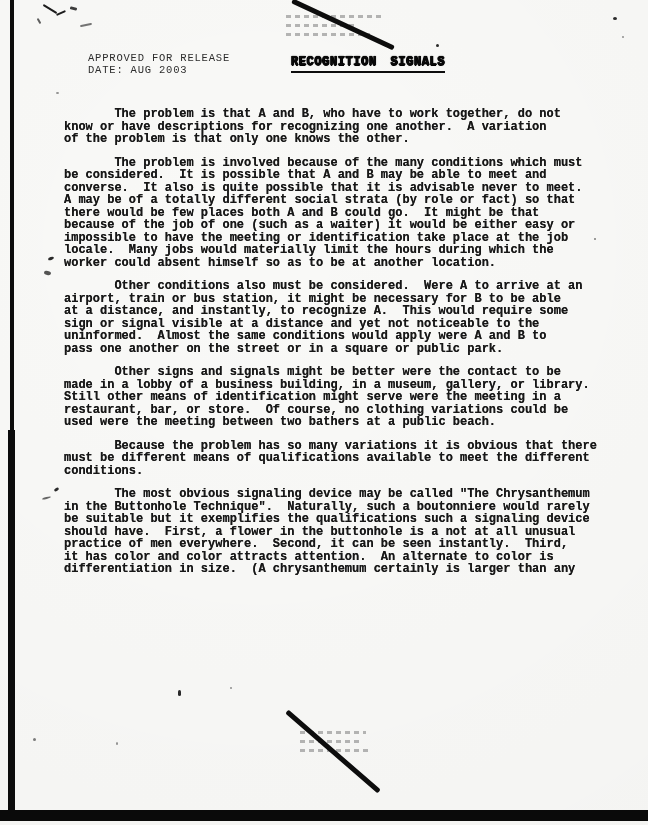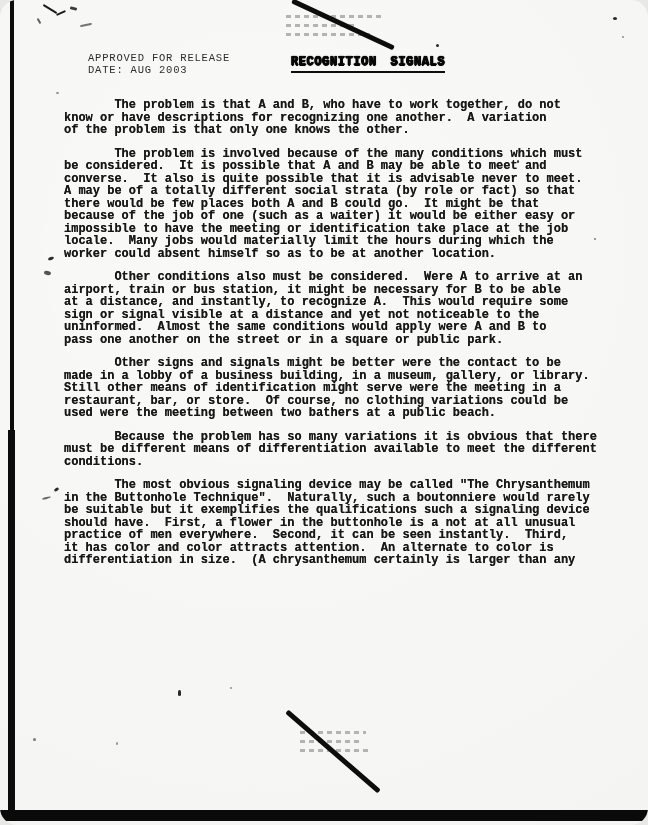--- a/index.html
+++ b/index.html
@@ -5,21 +5,20 @@
   html,body{margin:0;padding:0;}
   body{
     width:648px;height:825px;
     background:#e8e8e6;
     font-family:"Liberation Mono","DejaVu Sans Mono",monospace;
   }
   .page{
     position:relative;width:648px;height:825px;overflow:hidden;
     background:#fcfcfa;
     background-image:radial-gradient(circle at 40% 30%, rgba(0,0,0,0.012), rgba(0,0,0,0.03));
-    border-radius:17px;
   }
   
   .edge-left{position:absolute;left:10px;top:0;width:4px;height:818px;background:#0c0c0c;}
   .edge-left-thick{position:absolute;left:8px;top:430px;width:7px;height:388px;background:#0c0c0c;}
   .edge-bottom{position:absolute;left:0;top:810px;width:648px;height:11px;background:#0a0a0a;}
   
   .scribble{position:absolute;background:#1c1c1c;border-radius:1px;}
   .sc1{left:42px;top:8px;width:16px;height:2px;transform:rotate(32deg);}
   .sc2{left:56px;top:12px;width:10px;height:2px;transform:rotate(-24deg);}
   .sc3{left:70px;top:7px;width:7px;height:3px;transform:rotate(14deg);opacity:.85;}
@@ -42,21 +41,21 @@
   }
   
   .doc-title{
     position:absolute;left:291px;top:55px;
     font-size:12px;font-weight:700;letter-spacing:.6px;word-spacing:6px;
     color:#0a0a0a;
     text-shadow:0 0 1.3px #000,.6px 0 0 #000,-.6px 0 0 #000,0 .5px 0 #000;
     border-bottom:2.5px solid #0d0d0d;padding-bottom:2px;
   }
   
-  .body-text{position:absolute;left:64px;top:99px;width:560px;color:#171717;}
+  .body-text{position:absolute;left:64px;top:108px;width:560px;color:#171717;}
   .para{
     font-size:12px;line-height:12.5px;font-weight:700;
     white-space:pre;margin:0 0 11px 0;
     text-shadow:0 0 .6px rgba(0,0,0,.75);
   }
 </style>
 </head>
 <body>
 
 <div class="page">
@@ -101,21 +100,21 @@
 at a distance, and instantly, to recognize A.  This would require some
 sign or signal visible at a distance and yet not noticeable to the
 uninformed.  Almost the same conditions would apply were A and B to
 pass one another on the street or in a square or public park.</p>
     <p class="para">       Other signs and signals might be better were the contact to be
 made in a lobby of a business building, in a museum, gallery, or library.
 Still other means of identification might serve were the meeting in a
 restaurant, bar, or store.  Of course, no clothing variations could be
 used were the meeting between two bathers at a public beach.</p>
     <p class="para">       Because the problem has so many variations it is obvious that there
-must be different means of differentiation available to meet the different
+must be different means of qualifications available to meet the different
 conditions.</p>
     <p class="para">       The most obvious signaling device may be called "The Chrysanthemum
 in the Buttonhole Technique".  Naturally, such a boutonniere would rarely
 be suitable but it exemplifies the qualifications such a signaling device
 should have.  First, a flower in the buttonhole is a not at all unusual
 practice of men everywhere.  Second, it can be seen instantly.  Third,
 it has color and color attracts attention.  An alternate to color is
 differentiation in size.  (A chrysanthemum certainly is larger than any</p>
   </div>
 

